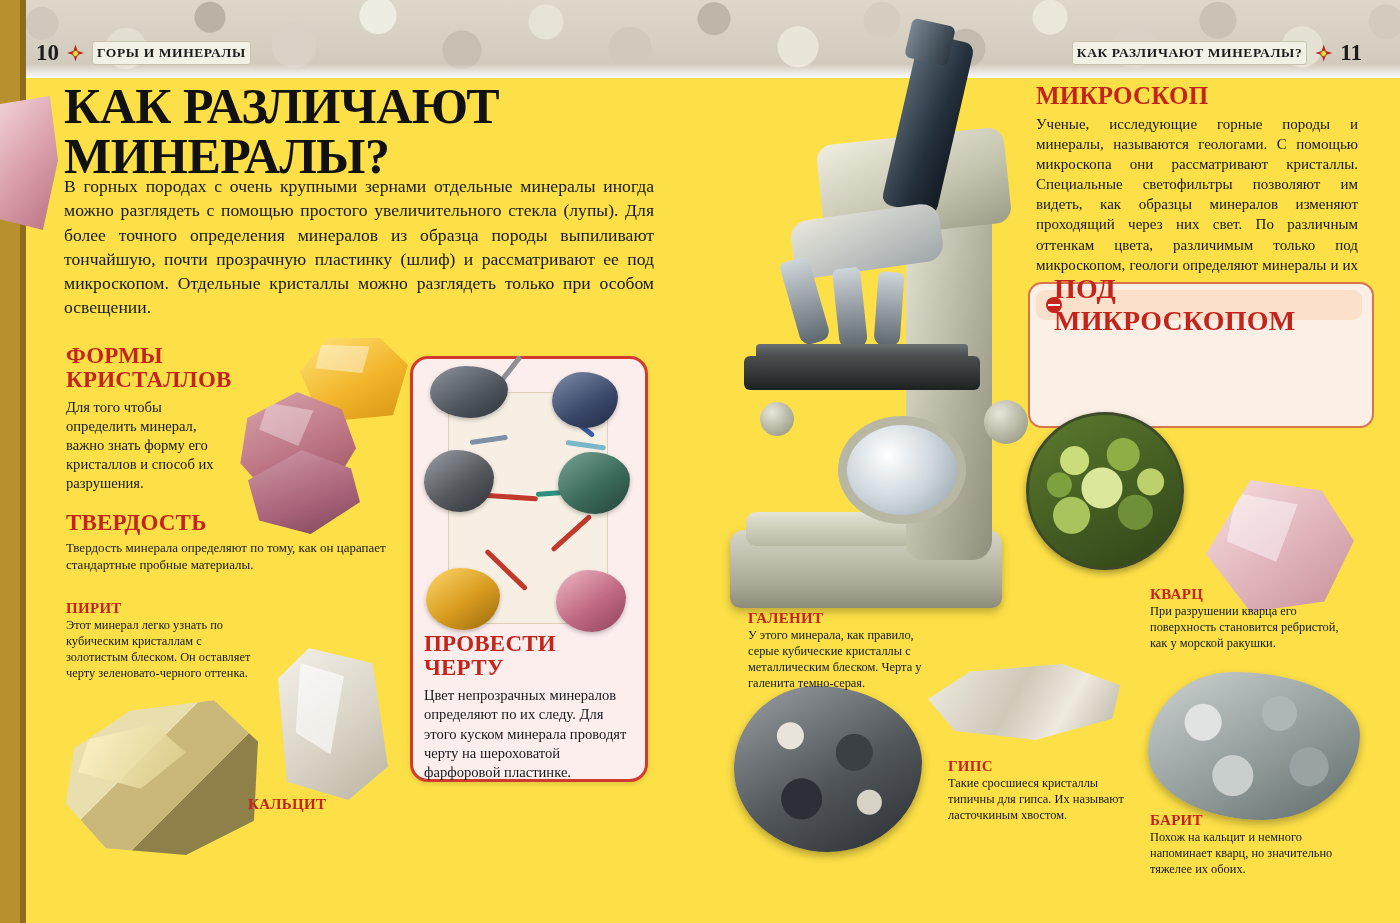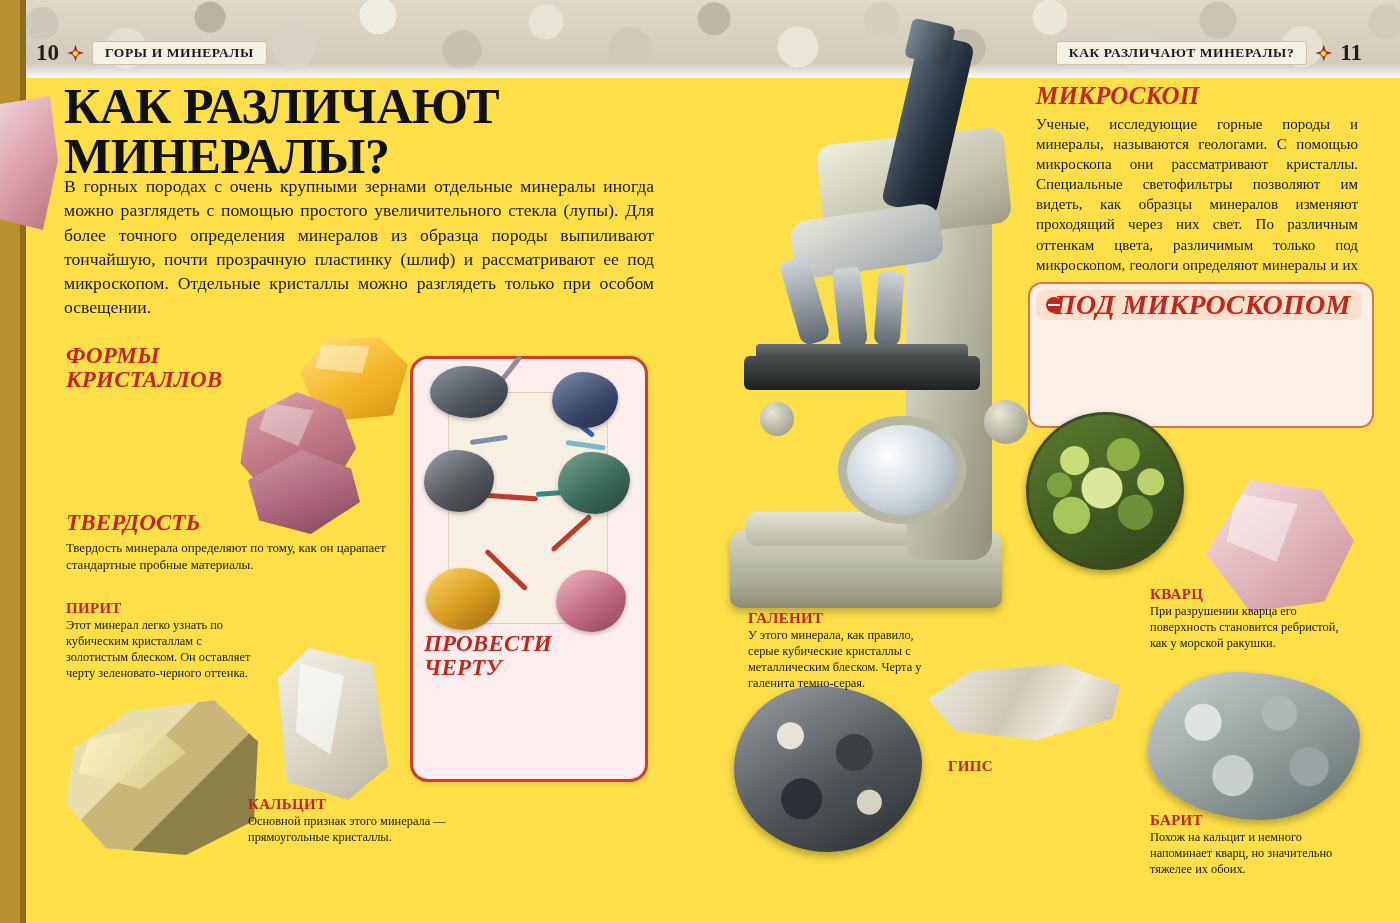--- a/index.html
+++ b/index.html
@@ -42,21 +42,21 @@
   
   .gutter-left{position:absolute;left:0;top:0;width:26px;height:923px;background:#b8902c;}
   .gutter-left:after{content:"";position:absolute;right:0;top:0;width:6px;height:100%;background:#8d6c1b;}
 
   .run-head{position:absolute;top:40px;height:26px;display:flex;align-items:center;}
   .run-head .pg{
     font-family:"Liberation Serif",serif;font-weight:bold;font-size:23px;color:#1c1c1c;
   }
   .run-head .chip{
     background:#f3f0e6;border:1px solid #c9c2ae;border-radius:3px;
-    padding:3px 12px;font-size:13.5px;font-weight:bold;letter-spacing:.6px;
+    padding:3px 4px;font-size:13.5px;font-weight:bold;letter-spacing:.6px;
     color:#1b1b1b;text-transform:uppercase;font-family:"Liberation Serif",serif;
   }
   .rosette{
     width:17px;height:17px;position:relative;display:inline-block;margin:0 8px;
   }
   .rosette:before{
     content:"";position:absolute;inset:0;background:#c01f1f;
     clip-path:polygon(50% 0,62% 38%,100% 50%,62% 62%,50% 100%,38% 62%,0 50%,38% 38%);
   }
   .rosette:after{
@@ -72,21 +72,20 @@
     font-family:"Liberation Serif",serif;font-weight:bold;
     font-size:50px;line-height:.99;color:#111;letter-spacing:-.5px;
   }
   .lead{
     position:absolute;left:64px;top:174px;width:590px;
     font-size:17.6px;line-height:1.38;color:#15181c;text-align:justify;
   }
   .h-red{
     font-family:"Liberation Serif",serif;font-weight:bold;color:#c3241c;
     letter-spacing:.2px;
-    font-style:italic;
   }
   #forms-head{position:absolute;left:66px;top:344px;width:200px;font-size:23px;line-height:1.04;}
   #forms-body{position:absolute;left:66px;top:398px;width:148px;font-size:14.6px;line-height:1.3;color:#15181c;}
   #hard-head{position:absolute;left:66px;top:510px;font-size:23px;}
   #hard-body{position:absolute;left:66px;top:540px;width:332px;font-size:13px;line-height:1.3;color:#15181c;}
 
   .lbl{font-family:"Liberation Serif",serif;font-weight:bold;color:#c3241c;font-size:15px;letter-spacing:.3px;}
   .cap{font-size:12.4px;line-height:1.28;color:#15181c;}
 
   #pyrite-lbl{position:absolute;left:66px;top:600px;}
@@ -312,53 +311,54 @@
   <div class="run-head" id="run-head-right">
     <span class="chip">КАК РАЗЛИЧАЮТ МИНЕРАЛЫ?</span>
     <span class="rosette"></span>
     <span class="pg">11</span>
   </div>
 
   <div class="title">КАК РАЗЛИЧАЮТ МИНЕРАЛЫ?</div>
   <div class="lead">В горных породах с очень крупными зернами отдельные минералы иногда можно разглядеть с помощью простого увеличительного стекла (лупы). Для более точного определения минералов из образца породы выпиливают тончайшую, почти прозрачную пластинку (шлиф) и рассматривают ее под микроскопом. Отдельные кристаллы можно разглядеть только при особом освещении.</div>
 
   <div class="h-red" id="forms-head">ФОРМЫ КРИСТАЛЛОВ</div>
+  <div id="forms-body">Для того чтобы определить минерал, важно знать форму его кристаллов и способ их разрушения.</div>
 
   <div class="xtal" id="xtal-hex"></div>
   <div class="xtal" id="xtal-dodeca"></div>
   <div class="xtal" id="xtal-dodeca2"></div>
 
   <div class="h-red" id="hard-head">ТВЕРДОСТЬ</div>
   <div id="hard-body">Твердость минерала определяют по тому, как он царапает стандартные пробные материалы.</div>
 
   <div class="lbl" id="pyrite-lbl">ПИРИТ</div>
   <div class="cap" id="pyrite-cap">Этот минерал легко узнать по кубическим кристаллам с золотистым блеском. Он оставляет черту зеленовато-черного оттенка.</div>
   <div id="pyrite-img"></div>
 
   <div id="calcite-img"></div>
   <div class="lbl" id="calcite-lbl">КАЛЬЦИТ</div>
-  <div class="cap" id="calcite-cap">Основной признак этого минерала — прямоугольные кристаллы.</div>
 
   <div class="card-streak"></div>
   <div class="plate"></div>
   <div class="streak" id="streak-1"></div>
   <div class="streak" id="streak-2"></div>
   <div class="streak" id="streak-3"></div>
   <div class="streak" id="streak-4"></div>
   <div class="streak" id="streak-5"></div>
   <div class="streak" id="streak-6"></div>
   <div class="streak" id="streak-7"></div>
   <div class="streak" id="streak-8"></div>
   <div class="rock" id="rock-tl"></div>
   <div class="rock" id="rock-tr"></div>
   <div class="rock" id="rock-ml"></div>
   <div class="rock" id="rock-mr"></div>
   <div class="rock" id="rock-bl"></div>
   <div class="rock" id="rock-br"></div>
   <div class="h-red" id="streak-title">ПРОВЕСТИ ЧЕРТУ</div>
+  <div id="streak-body">Цвет непрозрачных минералов определяют по их следу. Для этого куском минерала проводят черту на шероховатой фарфоровой пластинке.</div>
 
   <div class="ms" id="ms-base"></div>
   <div class="ms" id="ms-base2"></div>
   <div class="ms" id="ms-arm"></div>
   <div class="ms" id="ms-head"></div>
   <div class="ms" id="ms-tube"></div>
   <div class="ms" id="ms-eyepiece"></div>
   <div class="ms" id="ms-nosepiece"></div>
   <div class="obj" id="ms-obj1"></div>
   <div class="obj" id="ms-obj2"></div>
@@ -380,20 +380,21 @@
   <div class="under-dot"></div>
 
   <div id="olivine"></div>
 
   <div id="galena-img"></div>
   <div class="lbl" id="galena-lbl">ГАЛЕНИТ</div>
   <div class="cap" id="galena-cap">У этого минерала, как правило, серые кубические кристаллы с металлическим блеском. Черта у галенита темно-серая.</div>
 
   <div id="gypsum-img"></div>
   <div class="lbl" id="gypsum-lbl">ГИПС</div>
+  <div class="cap" id="gypsum-cap">Такие сросшиеся кристаллы типичны для гипса. Их называют ласточкиным хвостом.</div>
 
   <div id="quartz-img"></div>
   <div class="lbl" id="quartz-lbl">КВАРЦ</div>
   <div class="cap" id="quartz-cap">При разрушении кварца его поверхность становится ребристой, как у морской ракушки.</div>
 
   <div id="barite-img"></div>
   <div class="lbl" id="barite-lbl">БАРИТ</div>
   <div class="cap" id="barite-cap">Похож на кальцит и немного напоминает кварц, но значительно тяжелее их обоих.</div>
 
 </div>

